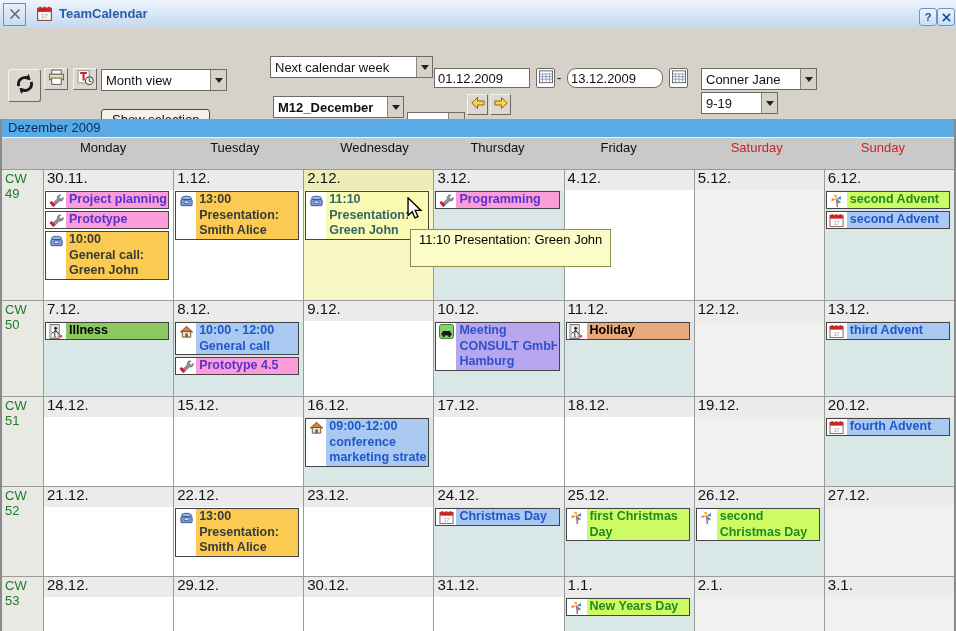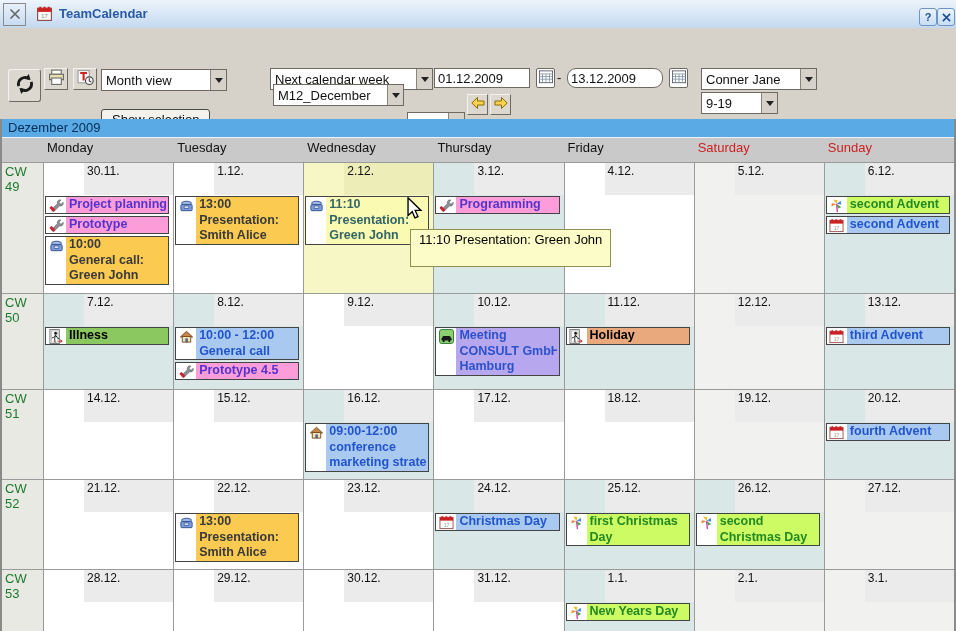--- a/index.html
+++ b/index.html
@@ -41,29 +41,29 @@
     background:#dcd8d0;display:flex;align-items:center;justify-content:center;cursor:pointer;padding:0;}
   .show-sel{position:absolute;left:101px;top:81px;height:21px;padding:0 10px;border:1px solid #4a4a44;border-radius:3px;
     background:#f4f2ec;font-family:"Liberation Sans",sans-serif;font-size:13px;color:#111;cursor:pointer;}
 
   
   .calendar{position:absolute;left:0;top:119px;width:956px;height:512px;box-sizing:border-box;
     border:2px solid #8a8a8a;border-top:none;background:#fff;}
   .cal-title{height:18px;line-height:18px;background:#59aae5;border-bottom:1px solid #eef2f6;
     font-size:13px;color:#072c55;padding-left:6px;}
   .cal-headers,.cal-grid{display:grid;grid-template-columns:41px repeat(7,1fr);}
-  .cal-headers{height:24px;background:#c9c9c9;}
+  .cal-headers{height:31px;background:#c9c9c9;gap:33px;}
   .header-cell{font-size:13px;line-height:19px;padding-left:4px;color:#111;overflow:hidden;}
   .header-cell.weekend{color:#cc2222;}
   .cal-grid{grid-template-rows:131px 96px 90px 90px 65px;}
   .cw-cell{background:#e9e9e4;border-top:1px solid #9a9a9a;font-size:13px;color:#1c7a2e;
     padding:1px 0 0 3px;overflow:hidden;}
   .day-cell{border-left:1px solid #9a9a9a;border-top:1px solid #9a9a9a;overflow:hidden;
     display:flex;flex-direction:column;cursor:default;}
-  .date-label{height:32px;line-height:16px;font-size:12px;color:#111;padding-left:3px;flex:none;margin-left:40px;}
+  .date-label{height:20px;line-height:16px;font-size:15px;color:#111;padding-left:3px;flex:none;}
   .event{display:flex;border:1px solid #444;margin:1px 4px 1px 1px;flex:none;cursor:pointer;}
   .ev-icon{width:20px;flex:none;background:#fff;display:flex;justify-content:center;padding-top:1px;}
   .ev-body{flex:1;padding:0 2px 0 3px;font-size:12.5px;line-height:15.5px;overflow:hidden;}
   .ev-line{white-space:nowrap;overflow:hidden;font-weight:bold;}
 
   
   .tooltip{position:absolute;left:410px;top:229px;background:#fcfcc8;border:1px solid #8f8f4f;
     font-size:13px;color:#000;padding:2px 8px 19px 8px;white-space:nowrap;z-index:20;}
   .cursor{position:absolute;left:406px;top:197px;z-index:30;pointer-events:none;}
 </style>
@@ -128,21 +128,21 @@
       </span>
     </button>
 
     <div class="select" style="left:101px;top:41px;width:124px;">
       <span class="sel-text">Month view</span>
       <span class="sel-arrow">
           <i></i>
         </span>
     </div>
 
-    <div class="select" style="left:270px;top:40px;width:161px;">
+    <div class="select" style="left:270px;top:28px;width:161px;">
       <span class="sel-text">Next calendar week</span>
       <span class="sel-arrow">
           <i></i>
         </span>
     </div>
 
     <input class="tb-input" style="left: 434px; top: 40px; width: 96px;" value="01.12.2009">
     <button class="icon-btn" style="left:536px;top:40px;">
       <span>
         <svg width="14" height="14" viewBox="0 0 16 16">
@@ -162,21 +162,21 @@
       </span>
     </button>
 
     <div class="select" style="left:701px;top:40px;width:114px;">
       <span class="sel-text">Conner Jane</span>
       <span class="sel-arrow">
           <i></i>
         </span>
     </div>
 
-    <div class="select" style="left:273px;top:56px;width:129px;">
+    <div class="select" style="left:273px;top:68px;width:129px;font-weight:bold;">
       <span class="sel-text">M12_December</span>
       <span class="sel-arrow">
           <i></i>
         </span>
     </div>
     <div class="select" style="left:407px;top:84px;width:56px;">
       <span class="sel-text">2009</span>
       <span class="sel-arrow">
           <i></i>
         </span>

